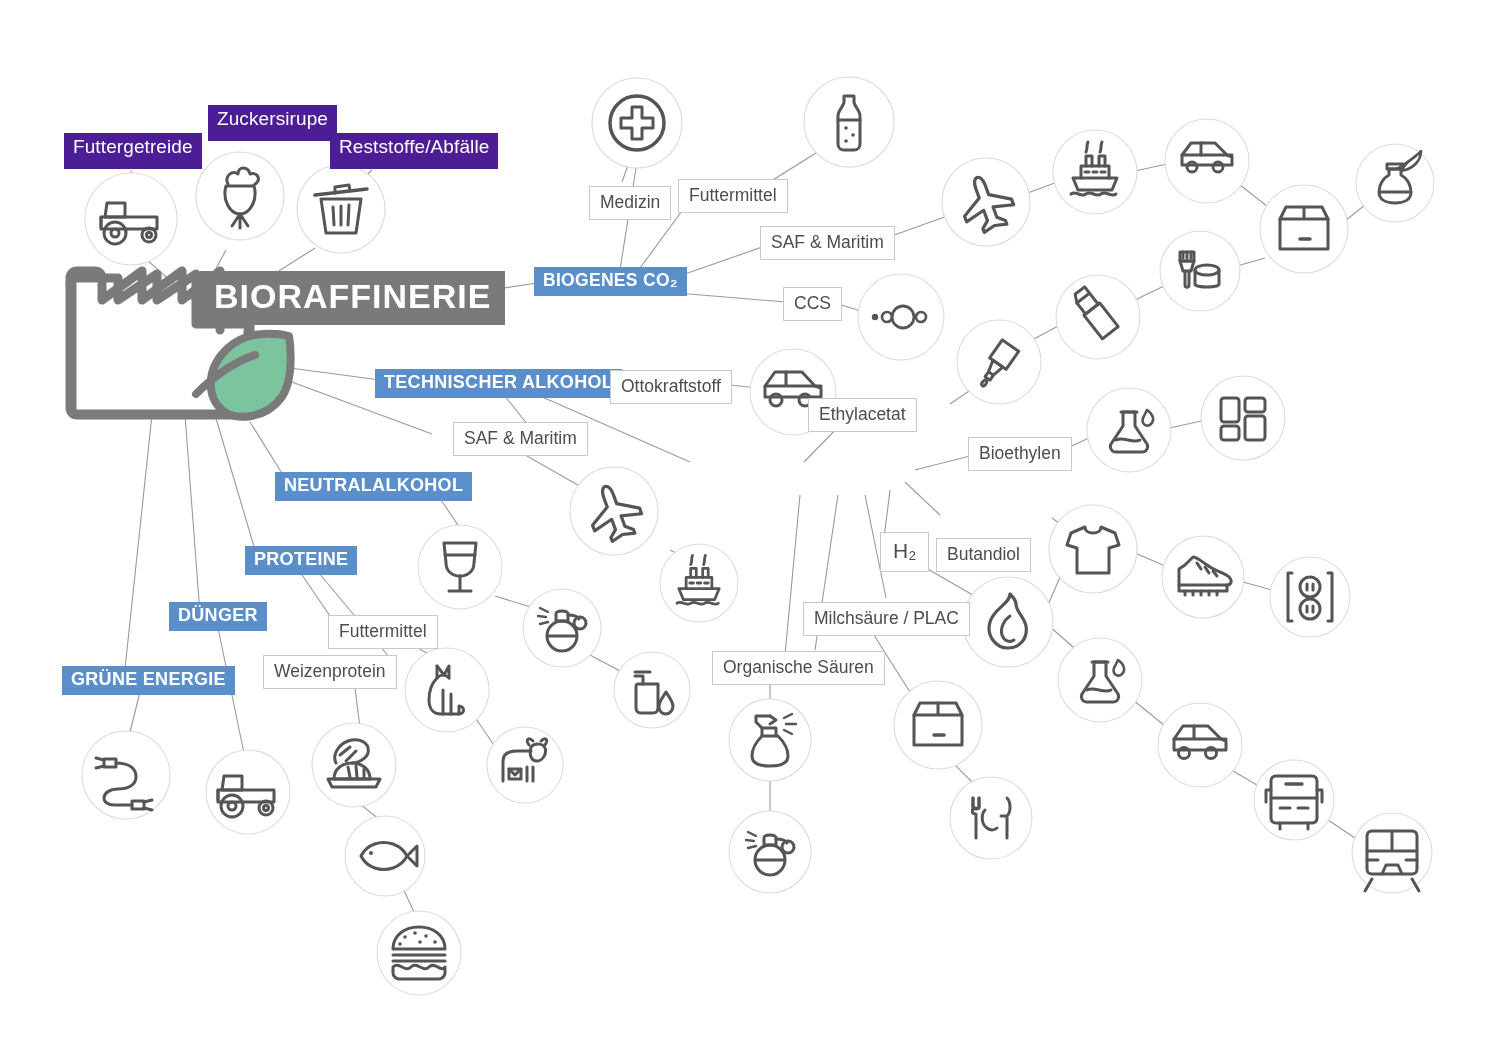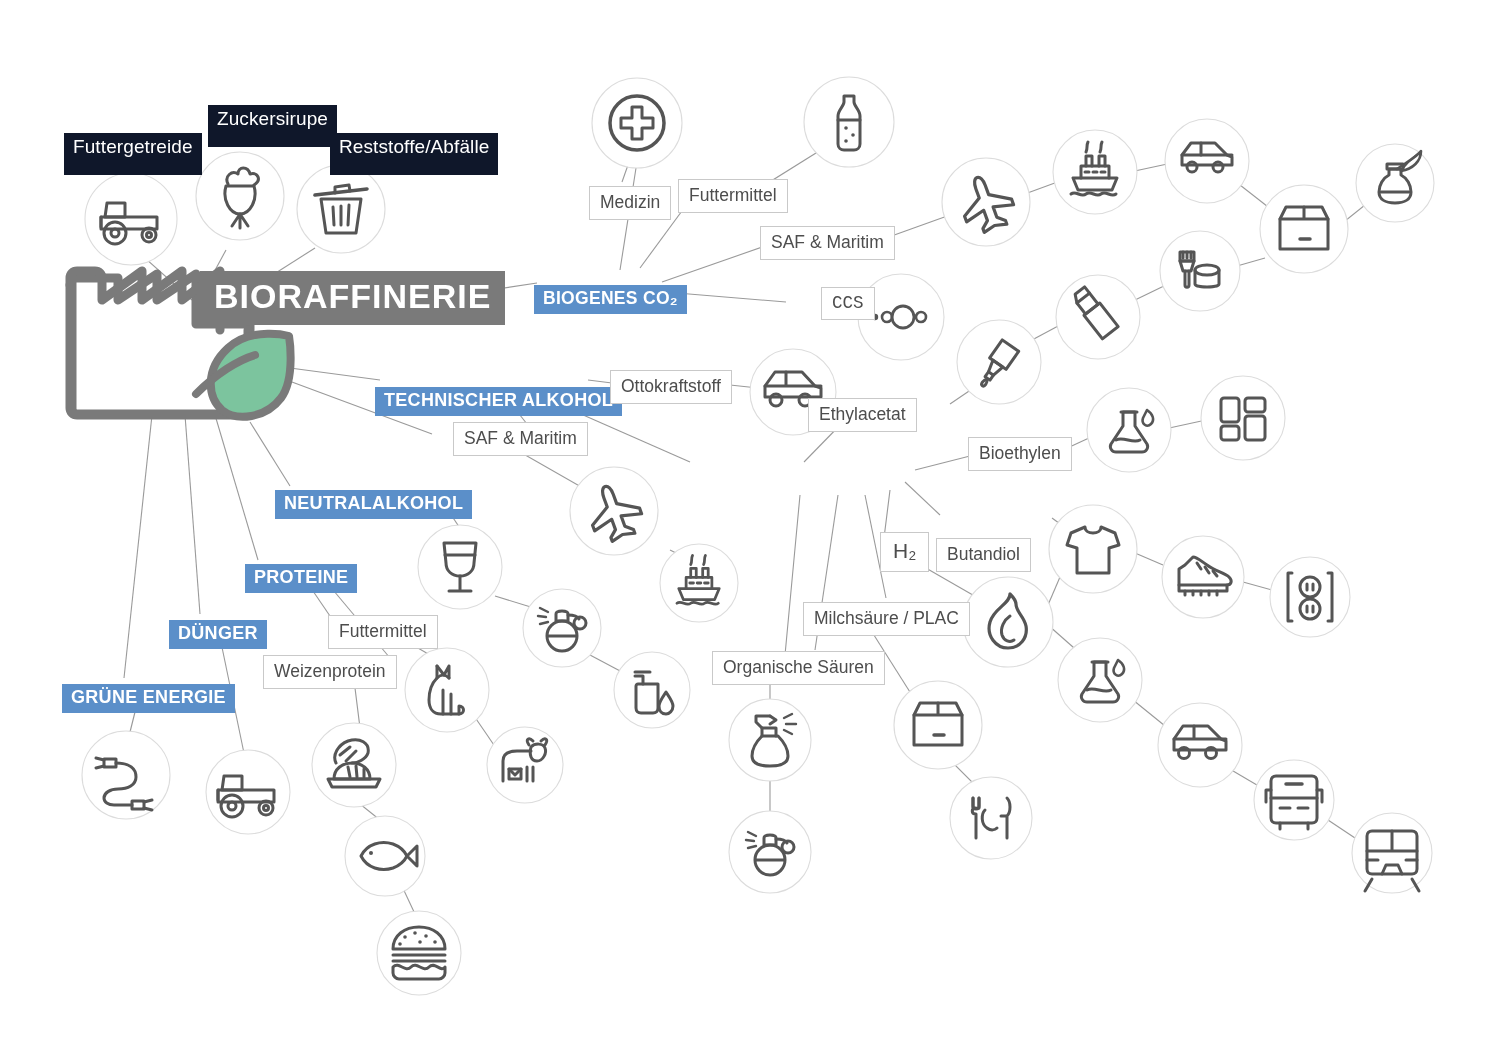--- a/index.html
+++ b/index.html
@@ -3,24 +3,24 @@
 <meta charset="utf-8">
 <style>
   html,body{margin:0;padding:0;background:#ffffff;}
   body{width:1500px;height:1060px;overflow:hidden;font-family:"Liberation Sans",sans-serif;}
   #stage{position:relative;width:1500px;height:1060px;background:#fff;}
   svg.layer{position:absolute;left:0;top:0;width:1500px;height:1060px;}
 
   
   .chip{position:absolute;white-space:nowrap;box-sizing:border-box;
         display:flex;align-items:center;justify-content:center;}
-  .chip.green{background:#0f172a;color:#ffffff;font-size:19px;padding:3px 9px 17px 9px;
+  .chip.green{background:#4c1d95;color:#ffffff;font-size:19px;padding:3px 9px 11px 9px;
               letter-spacing:.1px;font-weight:400;}
   .chip.blue{background:#5B8FC9;color:#ffffff;font-size:18px;padding:3px 9px 5px 9px;
-             letter-spacing:.3px;font-weight:700;margin-top:18px;}
+             letter-spacing:.3px;font-weight:700;}
   .chip.white{background:#ffffff;color:#4d4d4d;font-size:17.5px;padding:5px 10px 6px 10px;
               border:1px solid #c9c9c9;}
   .chip.dark{background:#7a7a7a;color:#ffffff;font-size:34px;font-weight:700;
              padding:6px 14px 9px 14px;letter-spacing:1px;}
   .chip.sub{font-size:13px;}
 </style>
 </head>
 <body>
 
 <div id="stage">
@@ -488,21 +488,21 @@
   <div class="chip blue" style="left:534px;top:267px;font-size:17.5px;">BIOGENES CO₂</div>
   <div class="chip blue" style="left:375px;top:369px;">TECHNISCHER ALKOHOL</div>
   <div class="chip blue" style="left:275px;top:472px;">NEUTRALALKOHOL</div>
   <div class="chip blue" style="left:245px;top:546px;">PROTEINE</div>
   <div class="chip blue" style="left:169px;top:602px;">DÜNGER</div>
   <div class="chip blue" style="left:62px;top:666px;">GRÜNE ENERGIE</div>
 
   <div class="chip white" style="left:589px;top:186px;">Medizin</div>
   <div class="chip white" style="left:678px;top:179px;">Futtermittel</div>
   <div class="chip white" style="left:760px;top:226px;">SAF &amp; Maritim</div>
-  <div class="chip white" style="left:821px;top:287px;font-family:Liberation Mono, monospace;">CCS</div>
+  <div class="chip white" style="left:783px;top:287px;">CCS</div>
   <div class="chip white" style="left:610px;top:370px;">Ottokraftstoff</div>
   <div class="chip white" style="left:453px;top:422px;">SAF &amp; Maritim</div>
   <div class="chip white" style="left:808px;top:398px;">Ethylacetat</div>
   <div class="chip white" style="left:968px;top:437px;">Bioethylen</div>
   <div class="chip white" style="left:936px;top:528px;margin-top:10px;">Butandiol</div>
   <div class="chip white sub" style="left:880px;top:532px;padding:6px 12px 8px 12px;font-size:21px;">H₂</div>
   <div class="chip white" style="left:803px;top:602px;">Milchsäure / PLAC</div>
   <div class="chip white" style="left:712px;top:651px;">Organische Säuren</div>
   <div class="chip white" style="left:328px;top:615px;">Futtermittel</div>
   <div class="chip white" style="left:263px;top:655px;">Weizenprotein</div>

